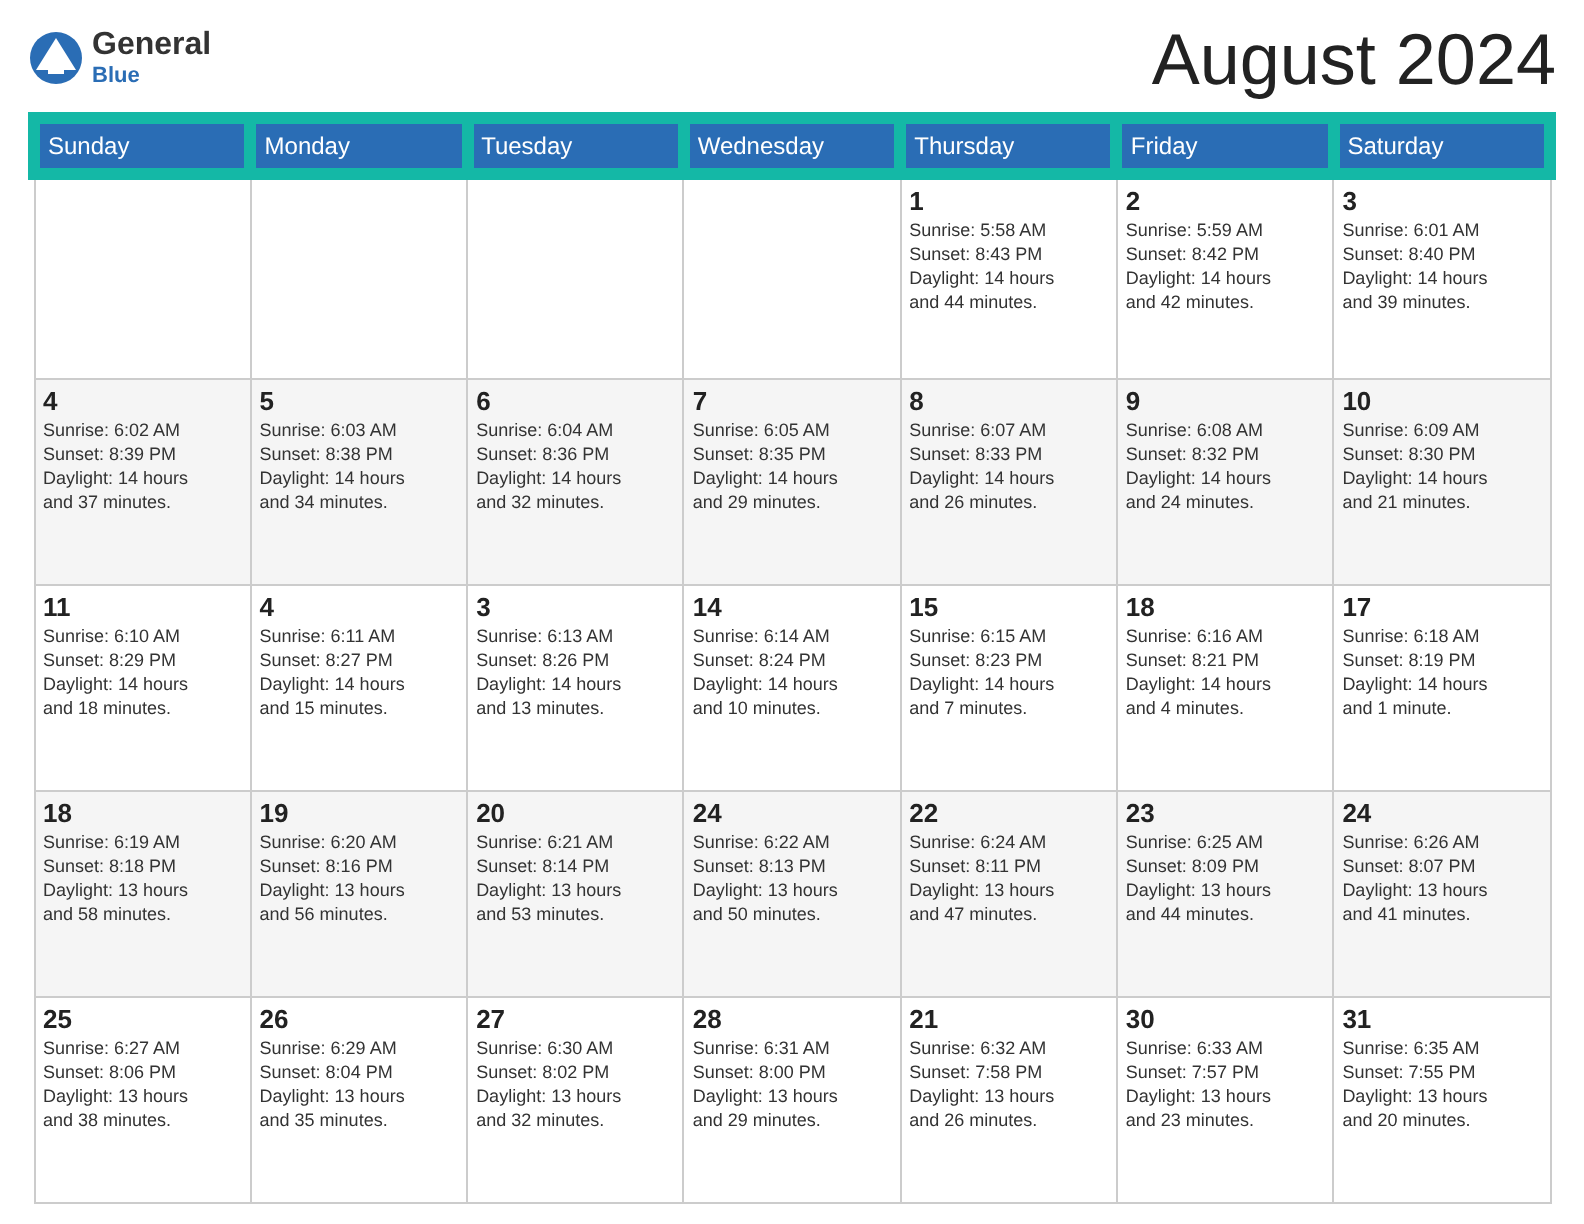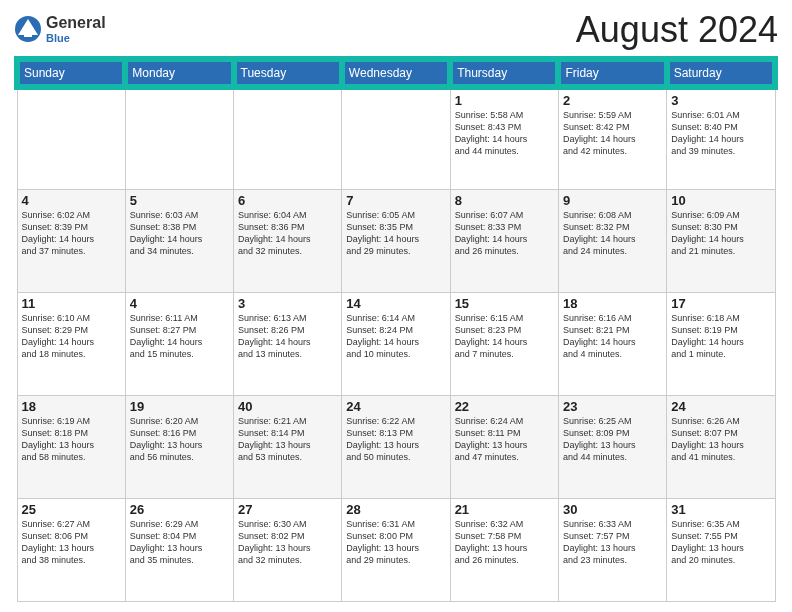--- a/index.html
+++ b/index.html
@@ -220,21 +220,21 @@
         <tr>
           <td>
             <span class="day-number">18</span>
             <div class="day-info">Sunrise: 6:19 AM<br>Sunset: 8:18 PM<br>Daylight: 13 hours<br>and 58 minutes.</div>
           </td>
           <td>
             <span class="day-number">19</span>
             <div class="day-info">Sunrise: 6:20 AM<br>Sunset: 8:16 PM<br>Daylight: 13 hours<br>and 56 minutes.</div>
           </td>
           <td>
-            <span class="day-number">40</span>
+            <span class="day-number">20</span>
             <div class="day-info">Sunrise: 6:21 AM<br>Sunset: 8:14 PM<br>Daylight: 13 hours<br>and 53 minutes.</div>
           </td>
           <td>
             <span class="day-number">24</span>
             <div class="day-info">Sunrise: 6:22 AM<br>Sunset: 8:13 PM<br>Daylight: 13 hours<br>and 50 minutes.</div>
           </td>
           <td>
             <span class="day-number">22</span>
             <div class="day-info">Sunrise: 6:24 AM<br>Sunset: 8:11 PM<br>Daylight: 13 hours<br>and 47 minutes.</div>
           </td>

